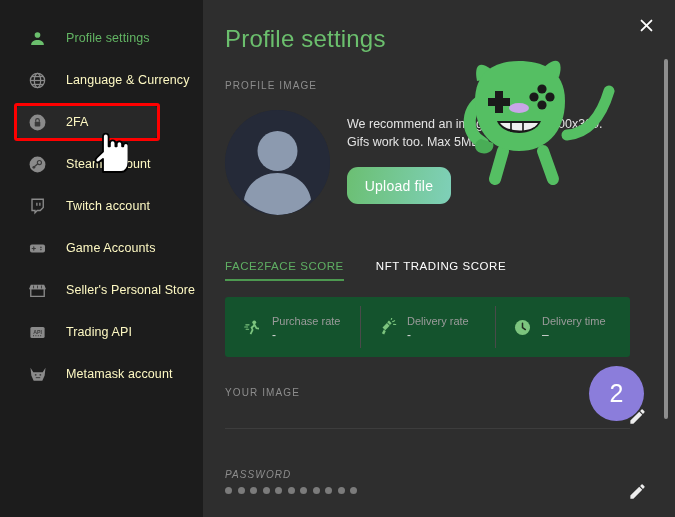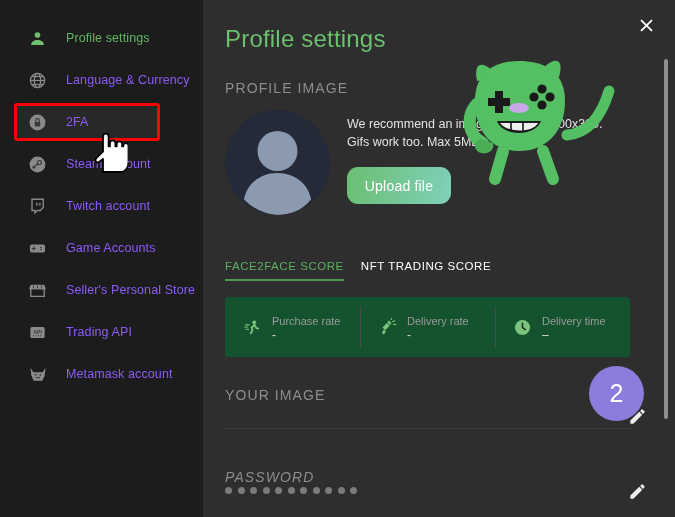--- a/index.html
+++ b/index.html
@@ -34,21 +34,21 @@
     cursor: pointer;
   }
   .side-item .ic {
     width: 21px; height: 21px;
     flex: 0 0 21px;
     display: flex; align-items: center; justify-content: center;
     margin-right: 18px;
   }
   .side-item .lbl {
     font-size: 12.5px;
-    color: #8b5cf6;
+    color: #fef9c3;
     letter-spacing: .1px;
     white-space: nowrap;
   }
   .side-item.active .lbl { color: #62b463; }
   .ic svg { display: block; }
 
   
   .highlight-box {
     position: absolute;
     left: 14px; top: 103px;
@@ -93,21 +93,21 @@
   .page-title {
     position: absolute;
     left: 22px; top: 25px;
     font-size: 24px;
     font-weight: normal;
     color: #6bbf6d;
     letter-spacing: .2px;
   }
 
   .section-label {
-    font-size: 14px;
+    font-size: 10px;
     color: #8d8d8d;
     letter-spacing: 1.1px;
   }
 
   .profile-image-label { position: absolute; left: 22px; top: 80px; }
 
   .avatar {
     position: absolute;
     left: 22px; top: 110px;
     width: 105px; height: 105px;
@@ -136,21 +136,21 @@
     cursor: pointer;
     letter-spacing: .2px;
   }
 
   
   .tabs {
     position: absolute;
     left: 22px; top: 260px;
     display: flex;
     align-items: flex-end;
-    gap: 17px;
+    gap: 32px;
   }
   .tab {
     font-size: 11.5px;
     letter-spacing: .55px;
     color: #ffffff;
     padding-bottom: 7px;
     cursor: pointer;
     border-bottom: 2px solid transparent;
   }
   .tab.active {

